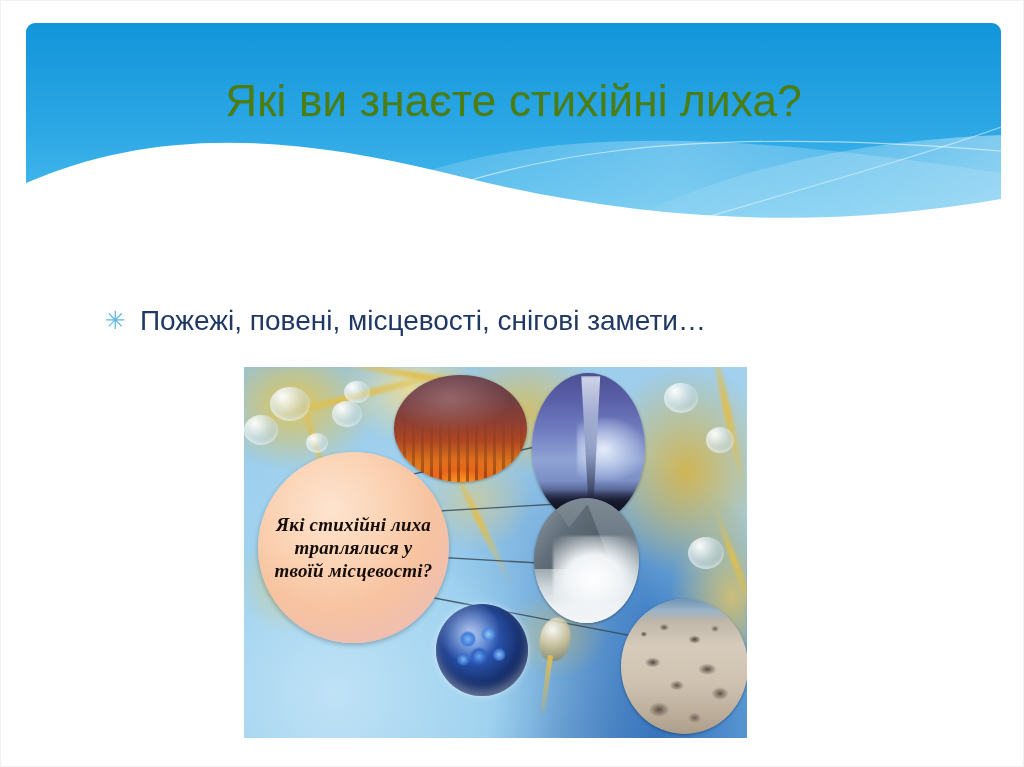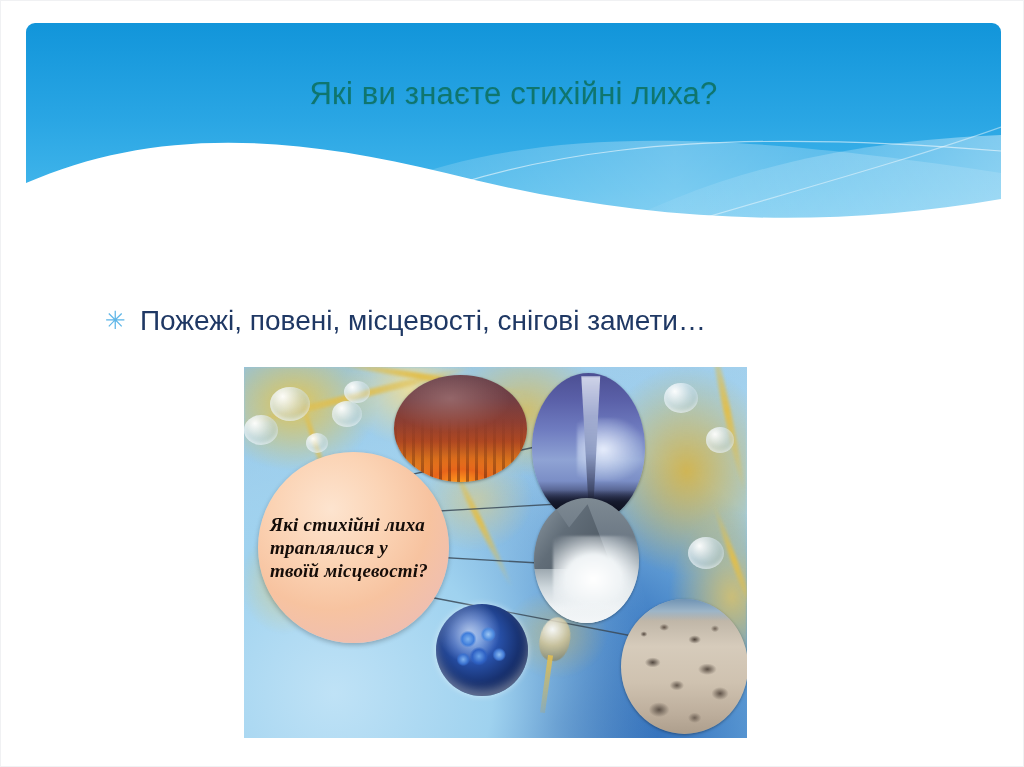--- a/index.html
+++ b/index.html
@@ -44,22 +44,22 @@
     height: 218px;
     display: block;
   }
 
   .slide-title {
     position: absolute;
     left: 25px;
     top: 76px;
     width: 975px;
     text-align: center;
-    color: #0f766e;
-    font-size: 31px;
+    color: #4d7c0f;
+    font-size: 44px;
     font-weight: 300;
     letter-spacing: 0.2px;
     line-height: 1.1;
     white-space: nowrap;
     text-shadow: 0 1px 1px rgba(0,0,0,0.06);
   }
 
   
   .bullet-row {
     position: absolute;
@@ -282,21 +282,21 @@
     box-sizing: border-box;
     padding: 8px 12px;
   }
   .bubble-text {
     font-family: "Liberation Serif", serif;
     font-style: italic;
     font-weight: 700;
     color: #140c08;
     font-size: 19px;
     line-height: 1.22;
-    text-align: left;
+    text-align: center;
     letter-spacing: 0.2px;
   }
 </style>
 </head>
 <body>
 
 <div id="slide">
 
   <div class="header-band">
     <svg class="wave-svg" viewBox="0 0 975 218" preserveAspectRatio="none">

